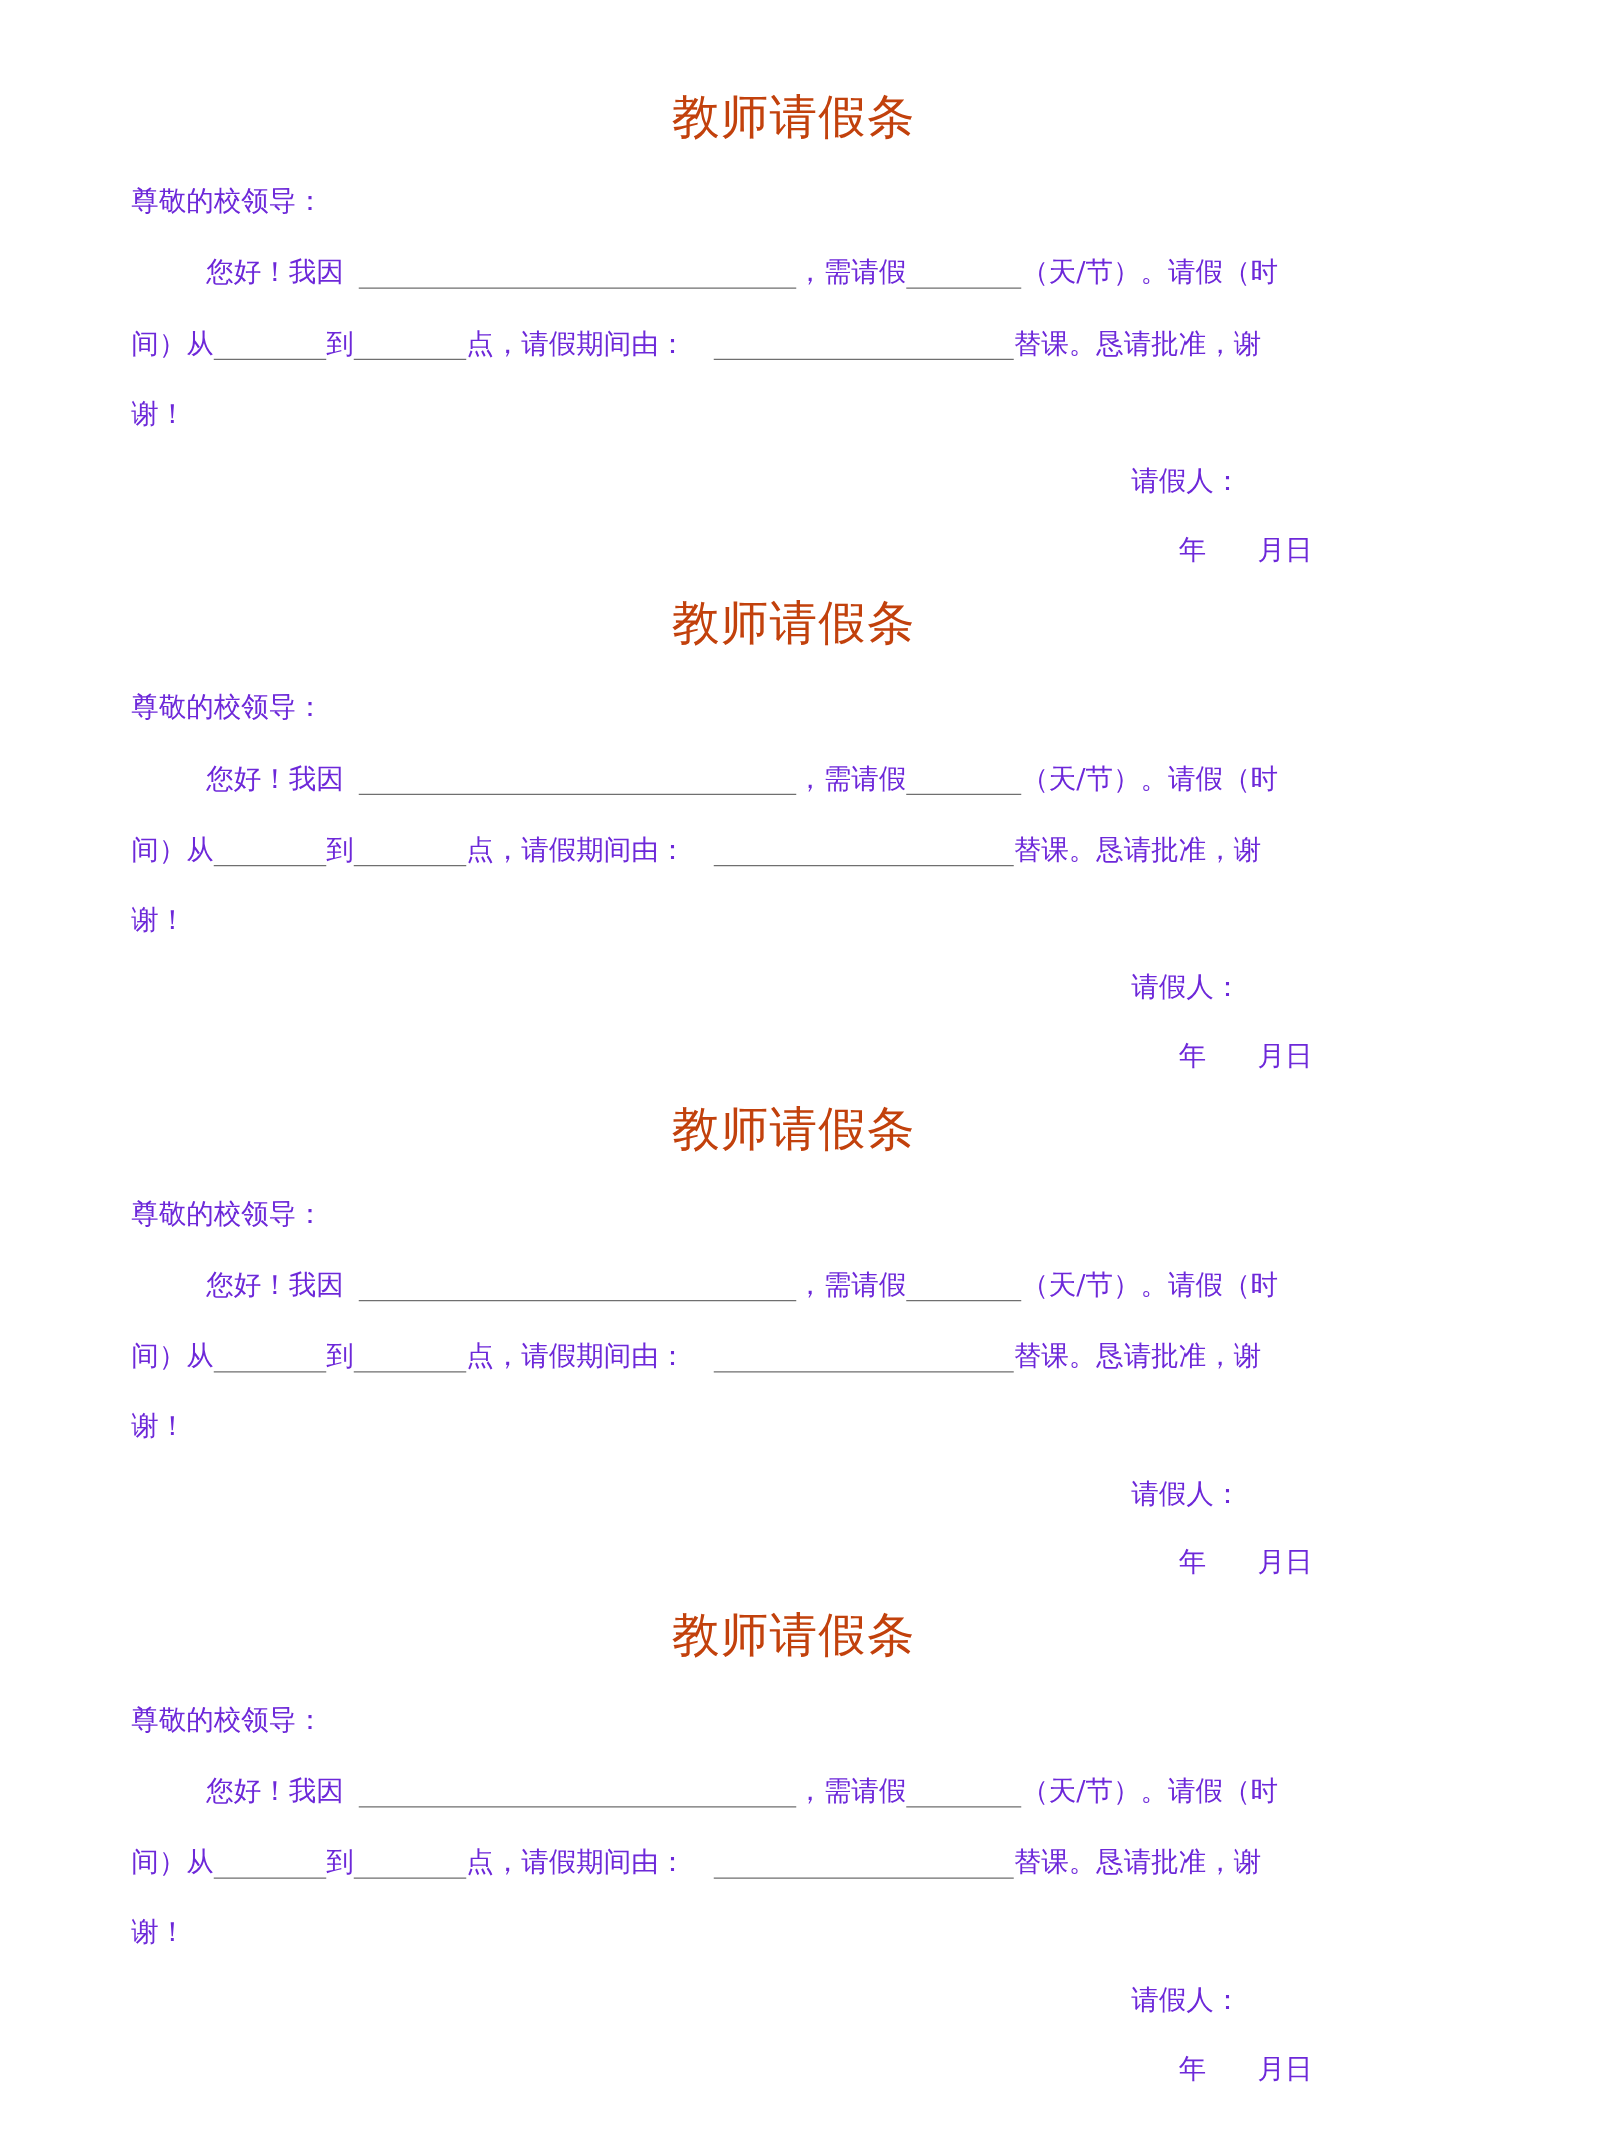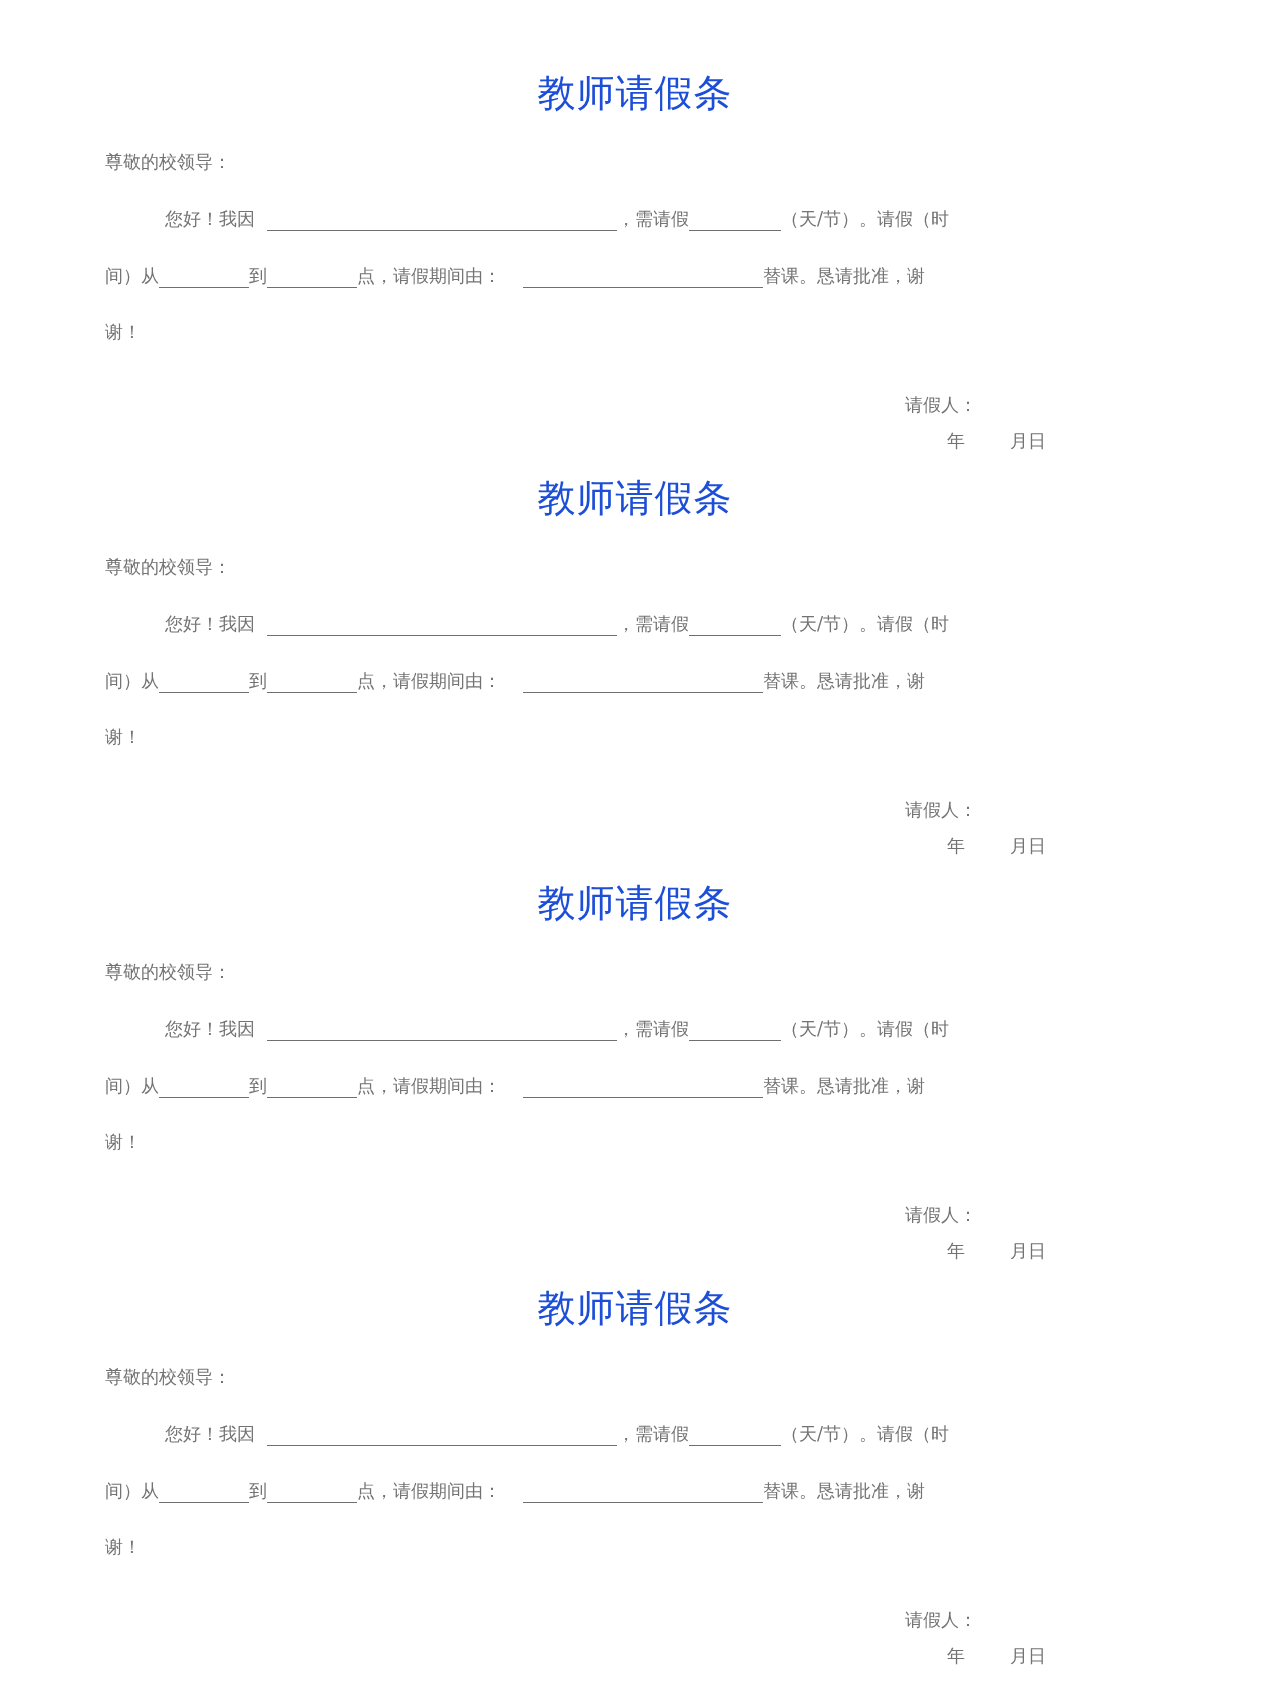--- a/index.html
+++ b/index.html
@@ -23,34 +23,34 @@
     }
     .title {
       position: absolute;
       top: 72px;
       left: 0;
       width: 1270px;
       text-align: center;
       font-size: 38px;
       line-height: 42px;
       letter-spacing: 1px;
-      color: #1d4ed8;
+      color: #c2410c;
     }
     .line {
       position: absolute;
-      font-size: 18px;
+      font-size: 22px;
       line-height: 32px;
       white-space: nowrap;
-      color: #737373;
+      color: #6d28d9;
     }
     .salutation { top: 146px; left: 105px; }
     .body1 { top: 202px; left: 165px; }
     .body2 { top: 259px; left: 105px; text-align: right; }
     .body3 { top: 316px; left: 105px; }
-    .signer { top: 370px; left: 905px; margin-top: 19px; }
+    .signer { top: 370px; left: 905px; }
     .date   { top: 425px; left: 905px; text-align: right; }
     .blank {
       display: inline-block;
       border-bottom: 1.5px solid #6f6f6f;
       height: 28px;
       vertical-align: -6px;
     }
     .blank.reason { width: 350px; margin-left: 12px; }
     .blank.days   { width: 92px; }
     .blank.from   { width: 90px; }

